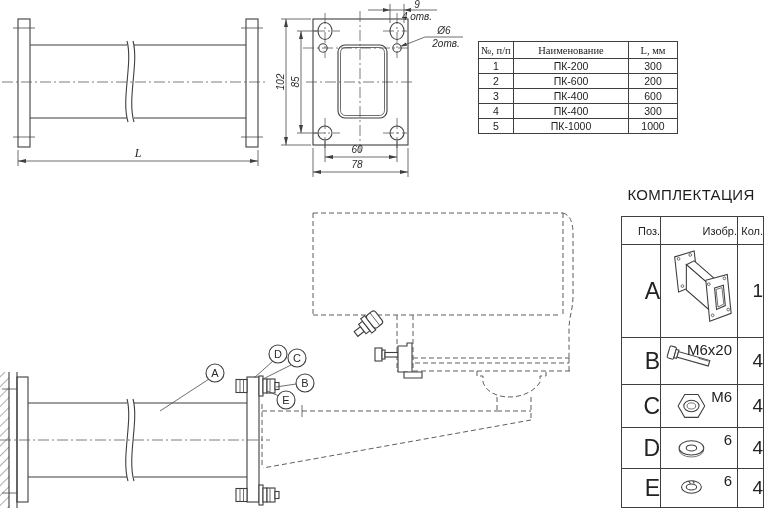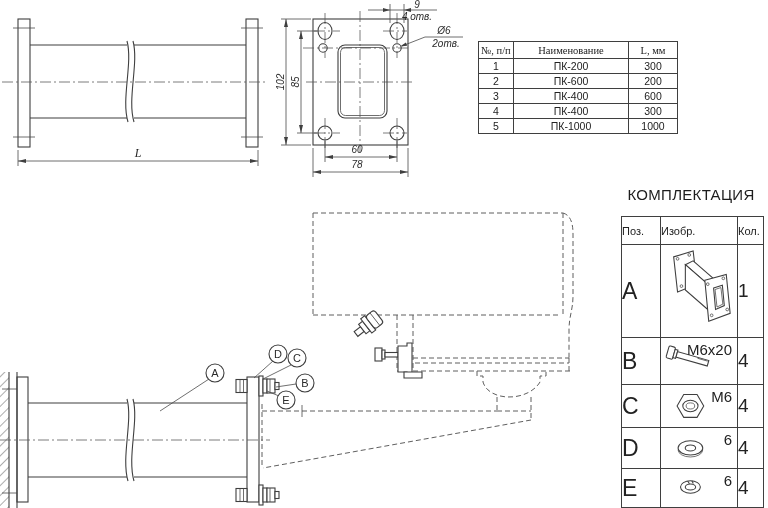--- a/index.html
+++ b/index.html
@@ -18,21 +18,21 @@
 
   table{border-collapse:collapse;table-layout:fixed;}
   #size-table{position:absolute;left:478px;top:41px;width:199px;font-size:10.5px;}
   #size-table th,#size-table td{border:1px solid #3f3f3f;text-align:center;vertical-align:middle;
       padding:0;font-weight:normal;height:14px;line-height:13px;}
   #size-table thead th{height:16px;font-family:Liberation Serif, serif;}
 
   #kit-title{position:absolute;left:612px;top:186px;width:158px;text-align:center;
       font-size:15px;letter-spacing:.3px;color:#1d1d1d;}
   #kit-table{position:absolute;left:621px;top:216px;width:142px;}
-  #kit-table th,#kit-table td{border:1px solid #3f3f3f;text-align:left;vertical-align:middle;
+  #kit-table th,#kit-table td{border:1px solid #3f3f3f;text-align:right;vertical-align:middle;
       padding:0;font-weight:normal;font-size:11px;}
   #kit-table td.pos{font-size:23px;}
   #kit-table td.qty{font-size:19px;}
   #kit-table td.izo{position:relative;}
   #kit-table .lbl{position:absolute;top:3px;right:5px;font-size:15px;color:#1d1d1d;}
 </style>
 </head>
 <body>
 
 <div id="sheet">

